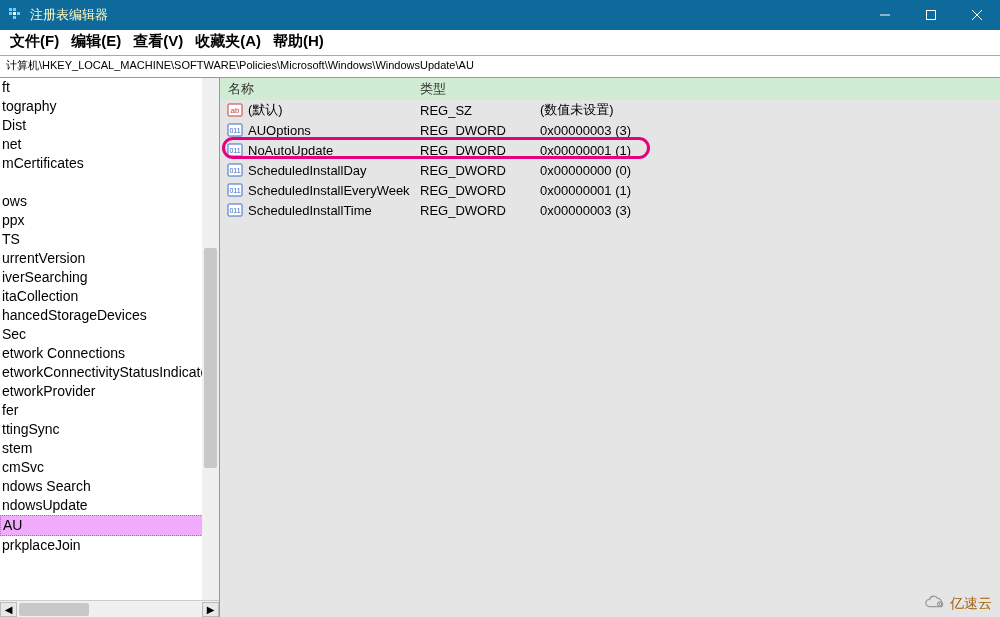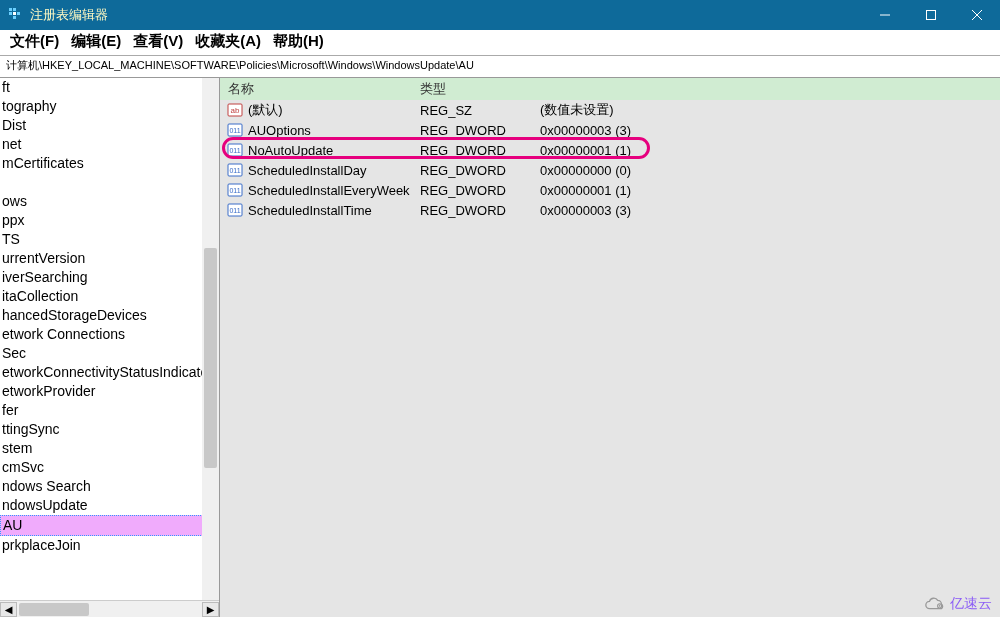--- a/index.html
+++ b/index.html
@@ -164,23 +164,23 @@
   .highlight-box {
     position: absolute;
     border: 3px solid #e6007e;
     border-radius: 12px;
     pointer-events: none;
   }
   .watermark {
     position: absolute;
     right: 8px; bottom: 4px;
     display: flex;
-    align-items: flex-end;
+    align-items: flex-start;
     gap: 4px;
-    color: #8b5cf6;
+    color: #a16207;
     font-size: 14px;
     user-select: none;
   }
   .cloud-icon {
     width: 22px; height: 16px;
   }
 </style>
 </head>
 <body>
 
@@ -236,22 +236,22 @@
         <div>net</div>
         <div>mCertificates</div>
         <div>&nbsp;</div>
         <div>ows</div>
         <div>ppx</div>
         <div>TS</div>
         <div>urrentVersion</div>
         <div>iverSearching</div>
         <div>itaCollection</div>
         <div>hancedStorageDevices</div>
+        <div>Sec</div>
         <div>etwork Connections</div>
-        <div>Sec</div>
         <div>etworkConnectivityStatusIndicator</div>
         <div>etworkProvider</div>
         <div>fer</div>
         <div>ttingSync</div>
         <div>stem</div>
         <div>cmSvc</div>
         <div>ndows Search</div>
         <div>ndowsUpdate</div>
         <div class="tree-selected">AU</div>
         <div>prkplaceJoin</div>

